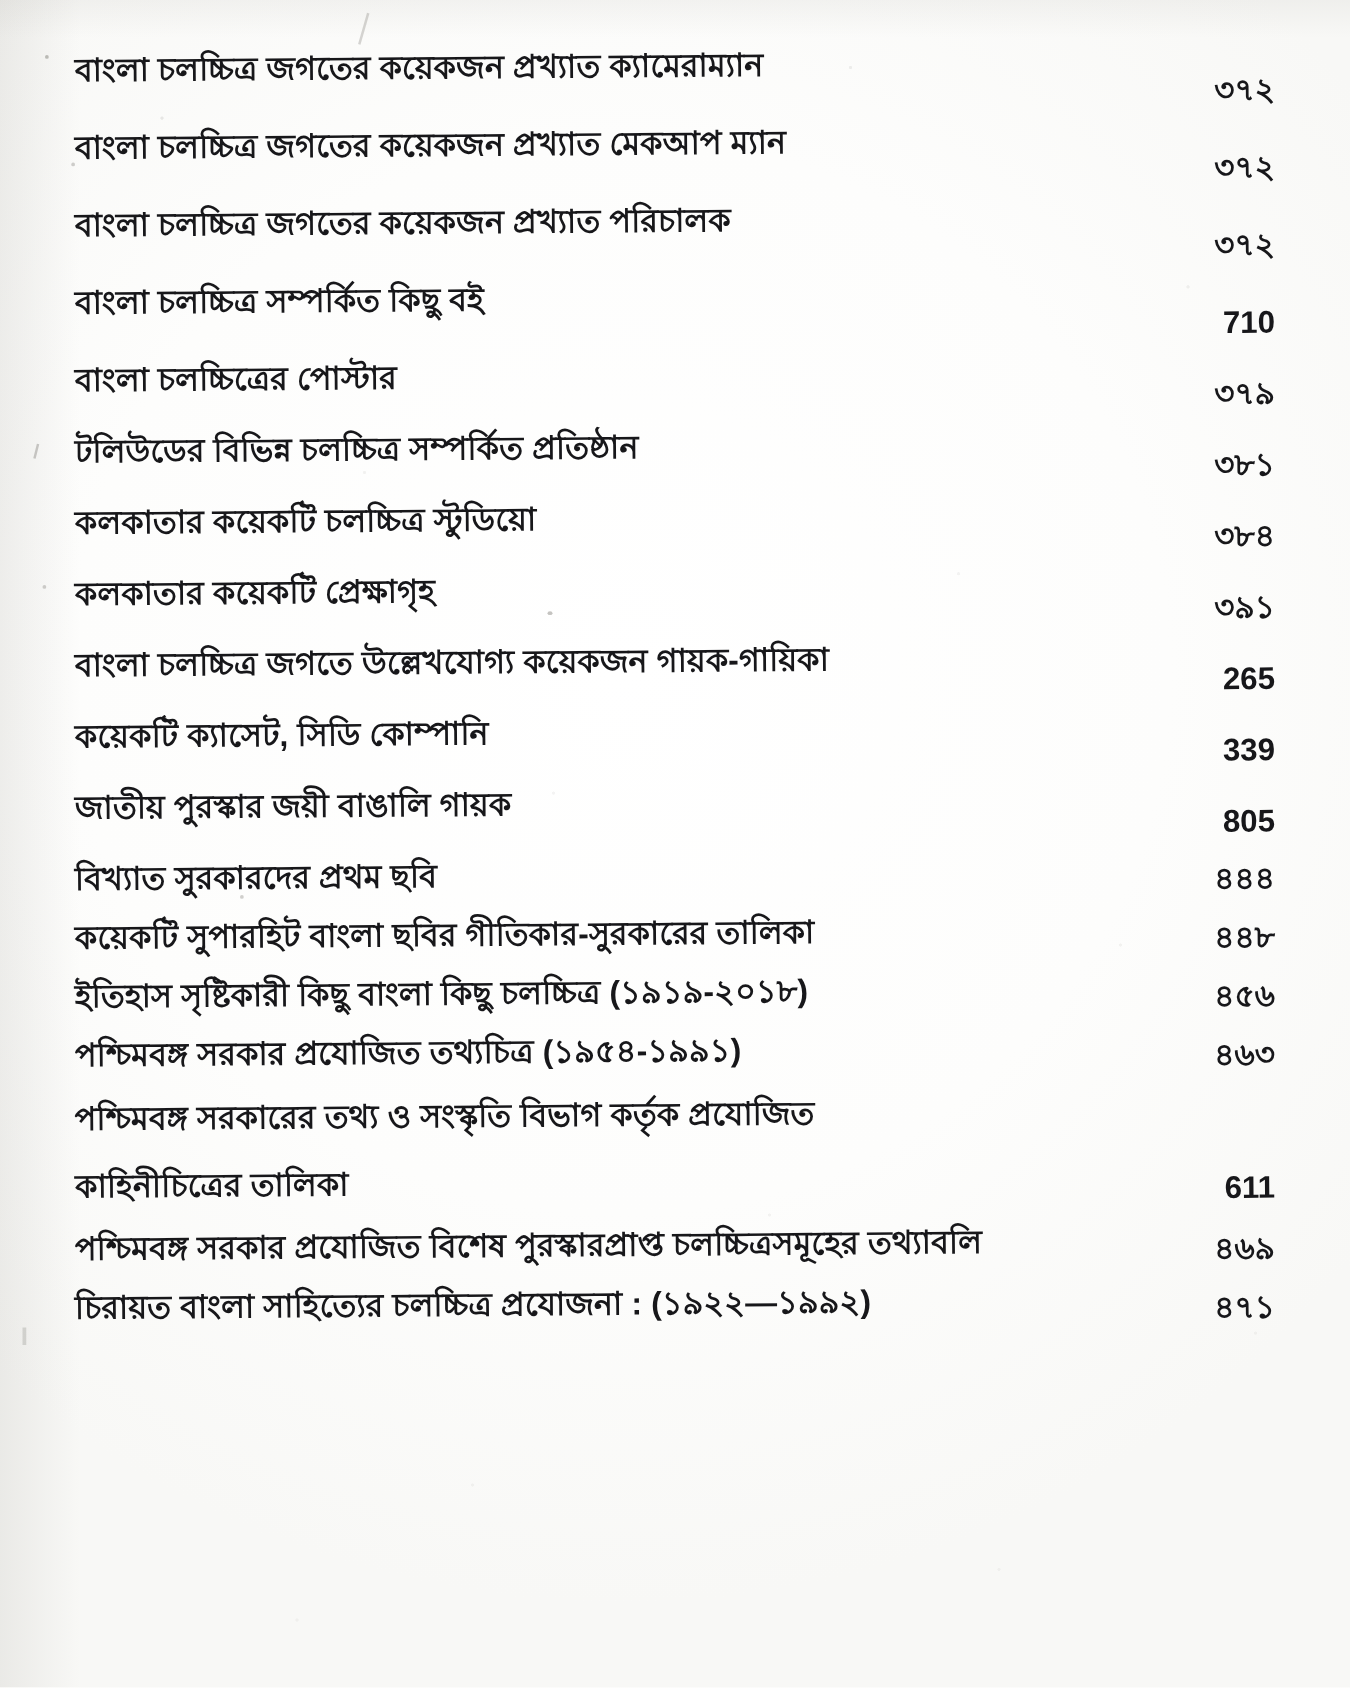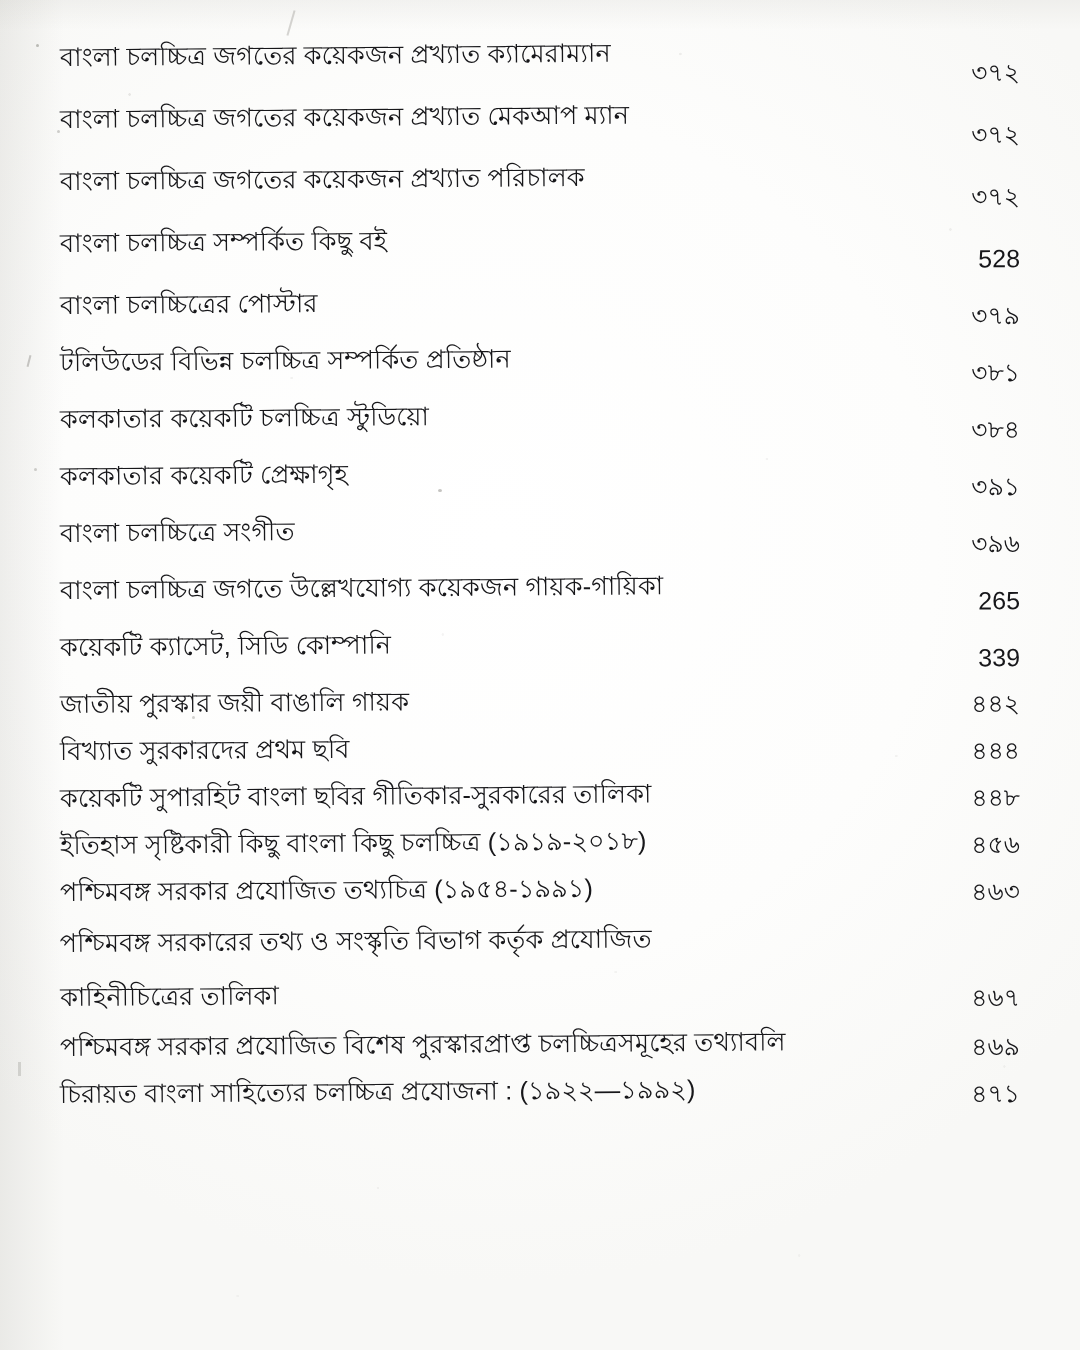--- a/index.html
+++ b/index.html
@@ -79,20 +79,21 @@
     left: 60px;
     width: 960px;
   }
 
   .toc-row {
     position: relative;
     display: flex;
     align-items: flex-start;
     justify-content: space-between;
     min-height: 47px;
+    font-weight: bold;
   }
 
   .toc-title {
     font-family: "Liberation Sans", "DejaVu Sans", sans-serif;
     font-size: 25.5px;
     line-height: 46px;
     color: #17171a;
     white-space: nowrap;
     letter-spacing: .1px;
     
@@ -169,21 +170,21 @@
 
     <div class="toc-row">
       <div class="toc-title">বাংলা চলচ্চিত্র জগতের কয়েকজন প্রখ্যাত পরিচালক</div>
       <div class="toc-page">৩৭২</div>
     </div>
 
 
 
     <div class="toc-row">
       <div class="toc-title">বাংলা চলচ্চিত্র সম্পর্কিত কিছু বই</div>
-      <div class="toc-page">528</div>
+      <div class="toc-page">710</div>
     </div>
 
     <div class="toc-row">
       <div class="toc-title">বাংলা চলচ্চিত্রের পোস্টার</div>
       <div class="toc-page">৩৭৯</div>
     </div>
 
     <div class="toc-row">
       <div class="toc-title">টলিউডের বিভিন্ন চলচ্চিত্র সম্পর্কিত প্রতিষ্ঠান</div>
       <div class="toc-page">৩৮১</div>
@@ -192,38 +193,34 @@
     <div class="toc-row">
       <div class="toc-title">কলকাতার কয়েকটি চলচ্চিত্র স্টুডিয়ো</div>
       <div class="toc-page">৩৮৪</div>
     </div>
 
     <div class="toc-row">
       <div class="toc-title">কলকাতার কয়েকটি প্রেক্ষাগৃহ</div>
       <div class="toc-page">৩৯১</div>
     </div>
 
-    <div class="toc-row">
-      <div class="toc-title">বাংলা চলচ্চিত্রে সংগীত</div>
-      <div class="toc-page">৩৯৬</div>
-    </div>
 
     <div class="toc-row">
       <div class="toc-title">বাংলা চলচ্চিত্র জগতে উল্লেখযোগ্য কয়েকজন গায়ক-গায়িকা</div>
       <div class="toc-page">265</div>
     </div>
 
     <div class="toc-row">
       <div class="toc-title">কয়েকটি ক্যাসেট, সিডি কোম্পানি</div>
       <div class="toc-page">339</div>
     </div>
 
     <div class="toc-row">
       <div class="toc-title">জাতীয় পুরস্কার জয়ী বাঙালি গায়ক</div>
-      <div class="toc-page">৪৪২</div>
+      <div class="toc-page">805</div>
     </div>
 
     <div class="toc-row">
       <div class="toc-title">বিখ্যাত সুরকারদের প্রথম ছবি</div>
       <div class="toc-page">৪৪৪</div>
     </div>
 
 
     <div class="toc-row">
       <div class="toc-title">কয়েকটি সুপারহিট বাংলা ছবির গীতিকার-সুরকারের তালিকা</div>
@@ -235,21 +232,21 @@
       <div class="toc-page">৪৫৬</div>
     </div>
 
     <div class="toc-row">
       <div class="toc-title">পশ্চিমবঙ্গ সরকার প্রযোজিত তথ্যচিত্র (১৯৫৪-১৯৯১)</div>
       <div class="toc-page">৪৬৩</div>
     </div>
 
     <div class="toc-row wrapped">
       <div class="toc-title">পশ্চিমবঙ্গ সরকারের তথ্য ও সংস্কৃতি বিভাগ কর্তৃক প্রযোজিত কাহিনীচিত্রের তালিকা</div>
-      <div class="toc-page">৪৬৭</div>
+      <div class="toc-page">611</div>
     </div>
 
     <div class="toc-row">
       <div class="toc-title">পশ্চিমবঙ্গ সরকার প্রযোজিত বিশেষ পুরস্কারপ্রাপ্ত চলচ্চিত্রসমূহের তথ্যাবলি</div>
       <div class="toc-page">৪৬৯</div>
     </div>
 
     <div class="toc-row">
       <div class="toc-title">চিরায়ত বাংলা সাহিত্যের চলচ্চিত্র প্রযোজনা : (১৯২২—১৯৯২)</div>
       <div class="toc-page">৪৭১</div>

